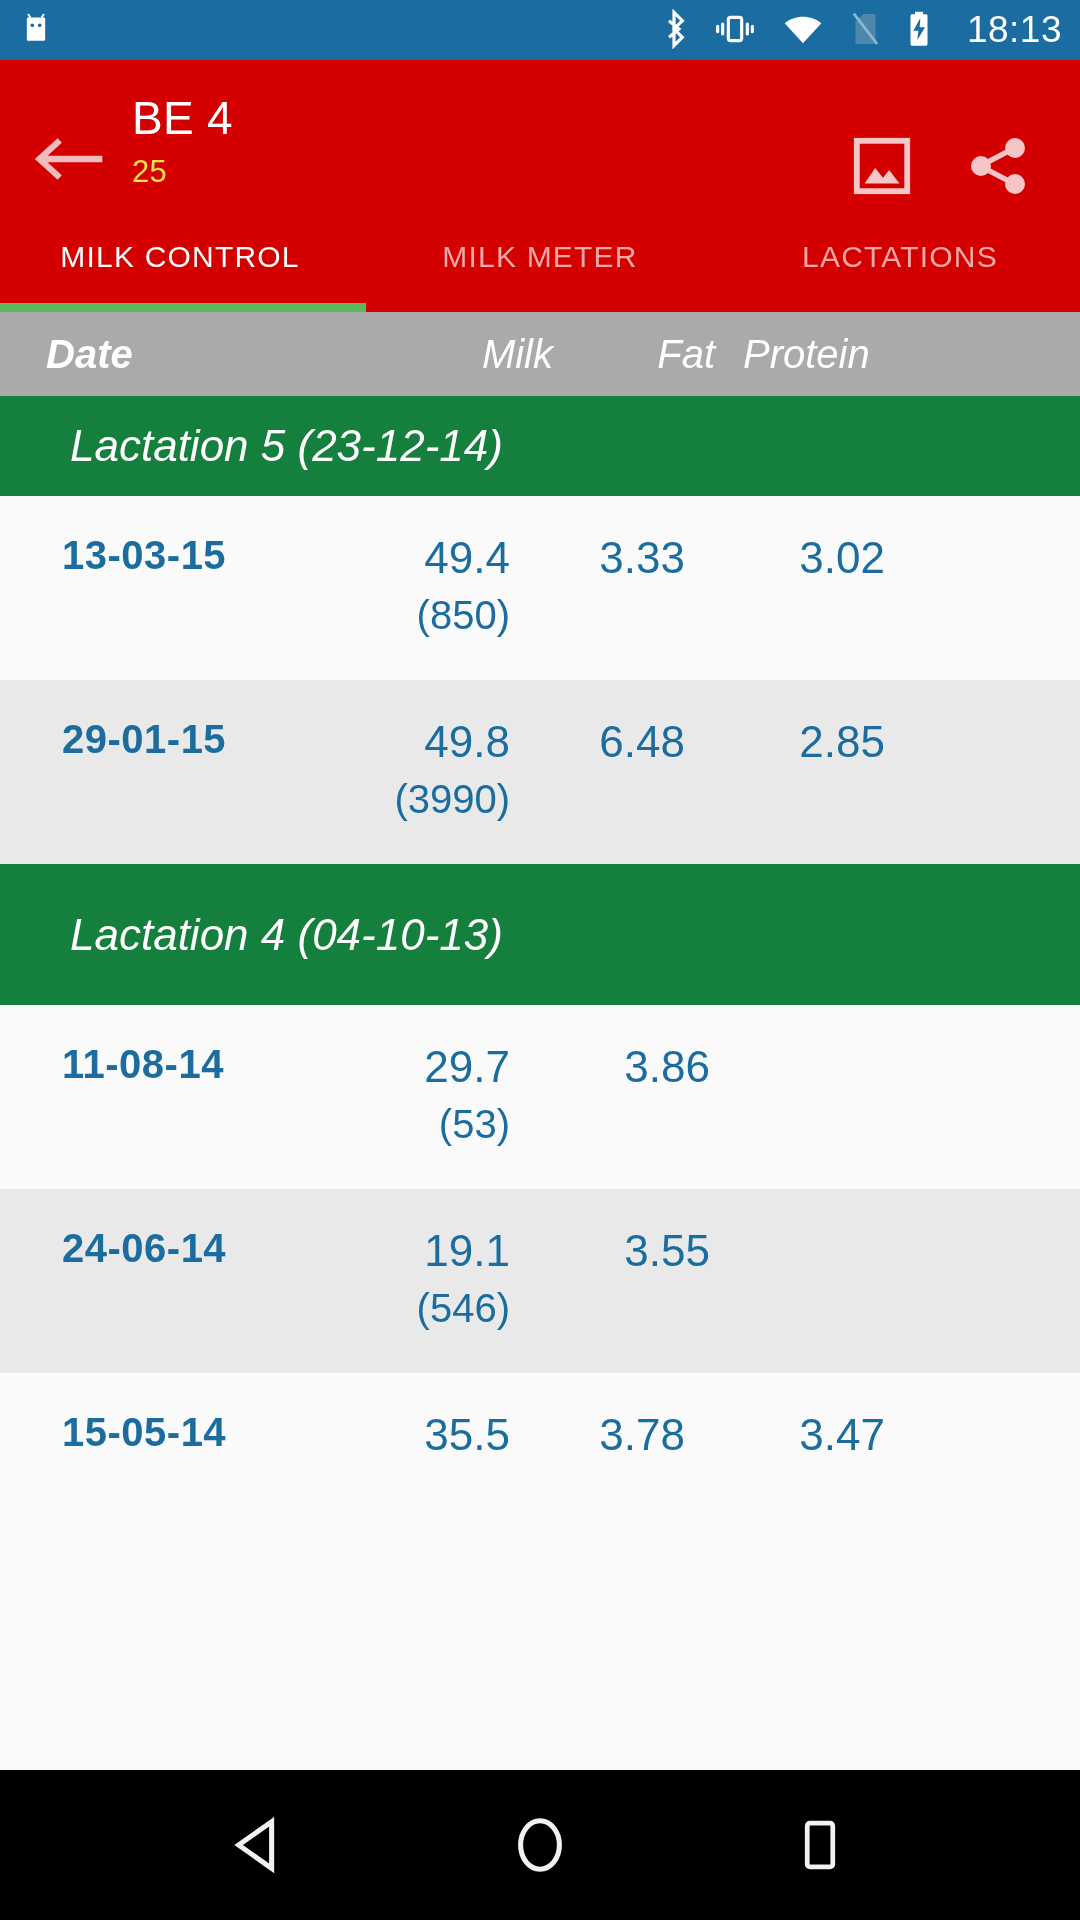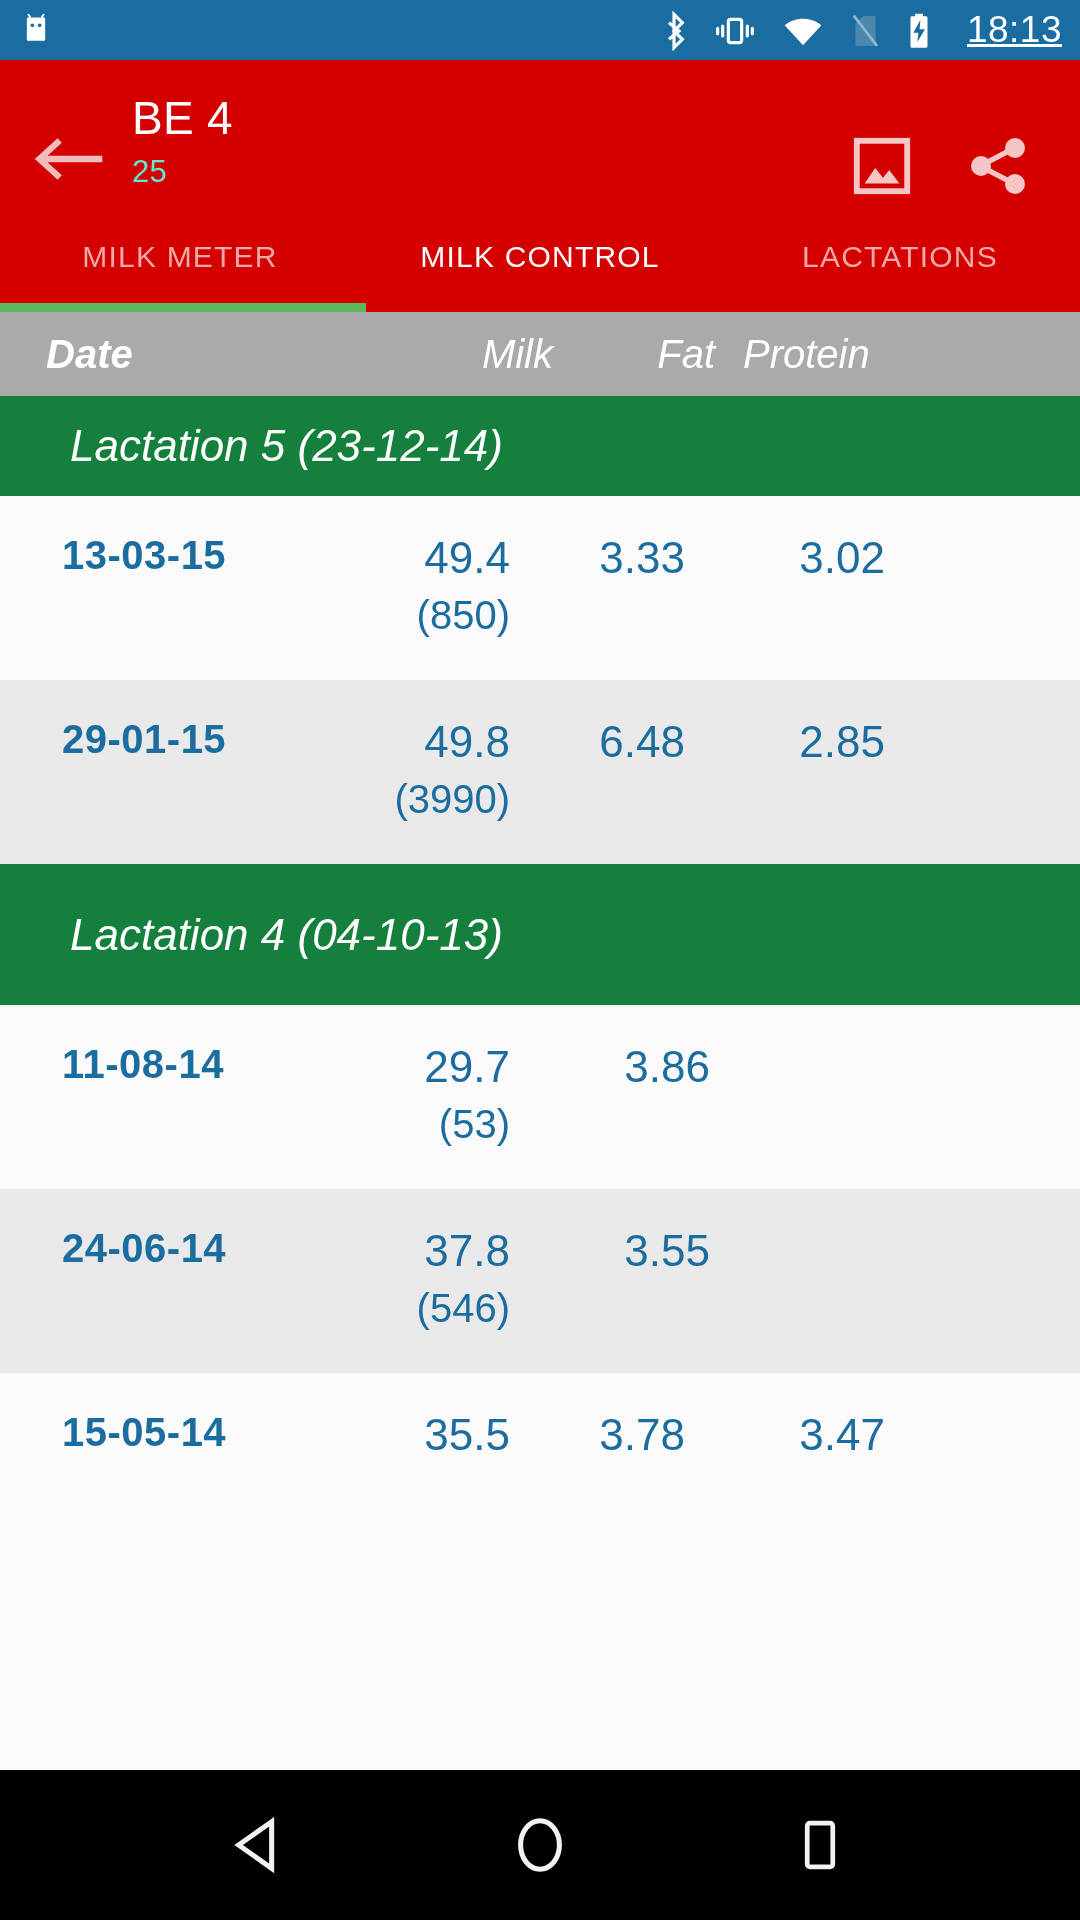--- a/index.html
+++ b/index.html
@@ -11,37 +11,37 @@
   }
   #root { width:1080px; height:1920px; position:relative; display:flex; flex-direction:column; }
 
   
   .statusbar{
     height:60px; background:#1b6ca0; flex:0 0 60px;
     display:flex; align-items:center; padding:0 18px 0 16px;
     color:#ffffff;
   }
   .sb-left{ display:flex; align-items:center; }
-  .sb-right{ margin-left:auto; display:flex; align-items:flex-end; gap:24px;text-decoration:underline; }
+  .sb-right{ margin-left:auto; display:flex; align-items:flex-start; gap:24px; }
   .sb-icon{ display:flex; align-items:center; justify-content:center; }
   .sb-clock{ font-size:37px; letter-spacing:.5px; margin-left:10px; font-weight:400; }
 
   
   .appbar{
     background:#d40000; flex:0 0 252px; position:relative;
     display:flex; flex-direction:column;
   }
   .appbar-top{ height:168px; display:flex; align-items:flex-start; padding-top:22px; }
   .back-btn{
     width:110px; height:110px; display:flex; align-items:center; justify-content:center;
     flex:0 0 110px; margin-left:14px; margin-top:22px;
   }
   .titles{ margin-left:8px; margin-top:12px; }
   .title{ color:#ffffff; font-size:46px; font-weight:400; line-height:1.05; letter-spacing:.3px;}
-  .subtitle{ color:#5eead4; font-size:31px; font-weight:400; margin-top:12px; letter-spacing:.3px;}
+  .subtitle{ color:#fde047; font-size:31px; font-weight:400; margin-top:12px; letter-spacing:.3px;}
   .appbar-actions{ margin-left:auto; display:flex; align-items:flex-start; gap:20px; padding-right:34px; padding-top:36px; }
   .act-btn{ width:96px; height:96px; display:flex; align-items:center; justify-content:center; }
 
   
   .tabs{ display:flex; height:84px; align-items:flex-start; }
   .tab{
     flex:1; text-align:center; font-size:30px; letter-spacing:1.2px;
     color:#f4a9a9; padding-top:12px; font-weight:400;
   }
   .tab.active{ color:#ffffff; }
@@ -169,22 +169,22 @@
             <circle cx="24.5" cy="7" r="5" fill="#f6c5c5"></circle>
             <circle cx="7.5" cy="16" r="5" fill="#f6c5c5"></circle>
             <circle cx="24.5" cy="25" r="5" fill="#f6c5c5"></circle>
             <path d="M11.5 13.7l9.5-5M11.5 18.3l9.5 5" stroke="#f6c5c5" stroke-width="2.6"></path>
           </svg>
         </div>
       </div>
     </div>
 
     <div class="tabs">
+      <div class="tab active">MILK CONTROL</div>
       <div class="tab">MILK METER</div>
-      <div class="tab active">MILK CONTROL</div>
       <div class="tab">LACTATIONS</div>
     </div>
     <div class="tab-indicator"></div>
   </div>
 
   <div class="content">
 
     <div class="hdr-block">
       <div class="hdr-row">
         <div class="col-date">Date</div>
@@ -222,21 +222,21 @@
       <div class="cell num milk">
         <span>29.7</span>
         <span class="sub-val">(53)</span>
       </div>
       <div class="cell num prot">3.86</div>
     </div>
 
     <div class="data-row alt">
       <div class="cell date">24-06-14</div>
       <div class="cell num milk">
-        <span>37.8</span>
+        <span>19.1</span>
         <span class="sub-val">(546)</span>
       </div>
       <div class="cell num prot">3.55</div>
     </div>
 
     <div class="data-row">
       <div class="cell date">15-05-14</div>
       <div class="cell num milk">
         <span>35.5</span>
         <span class="sub-val"></span>

